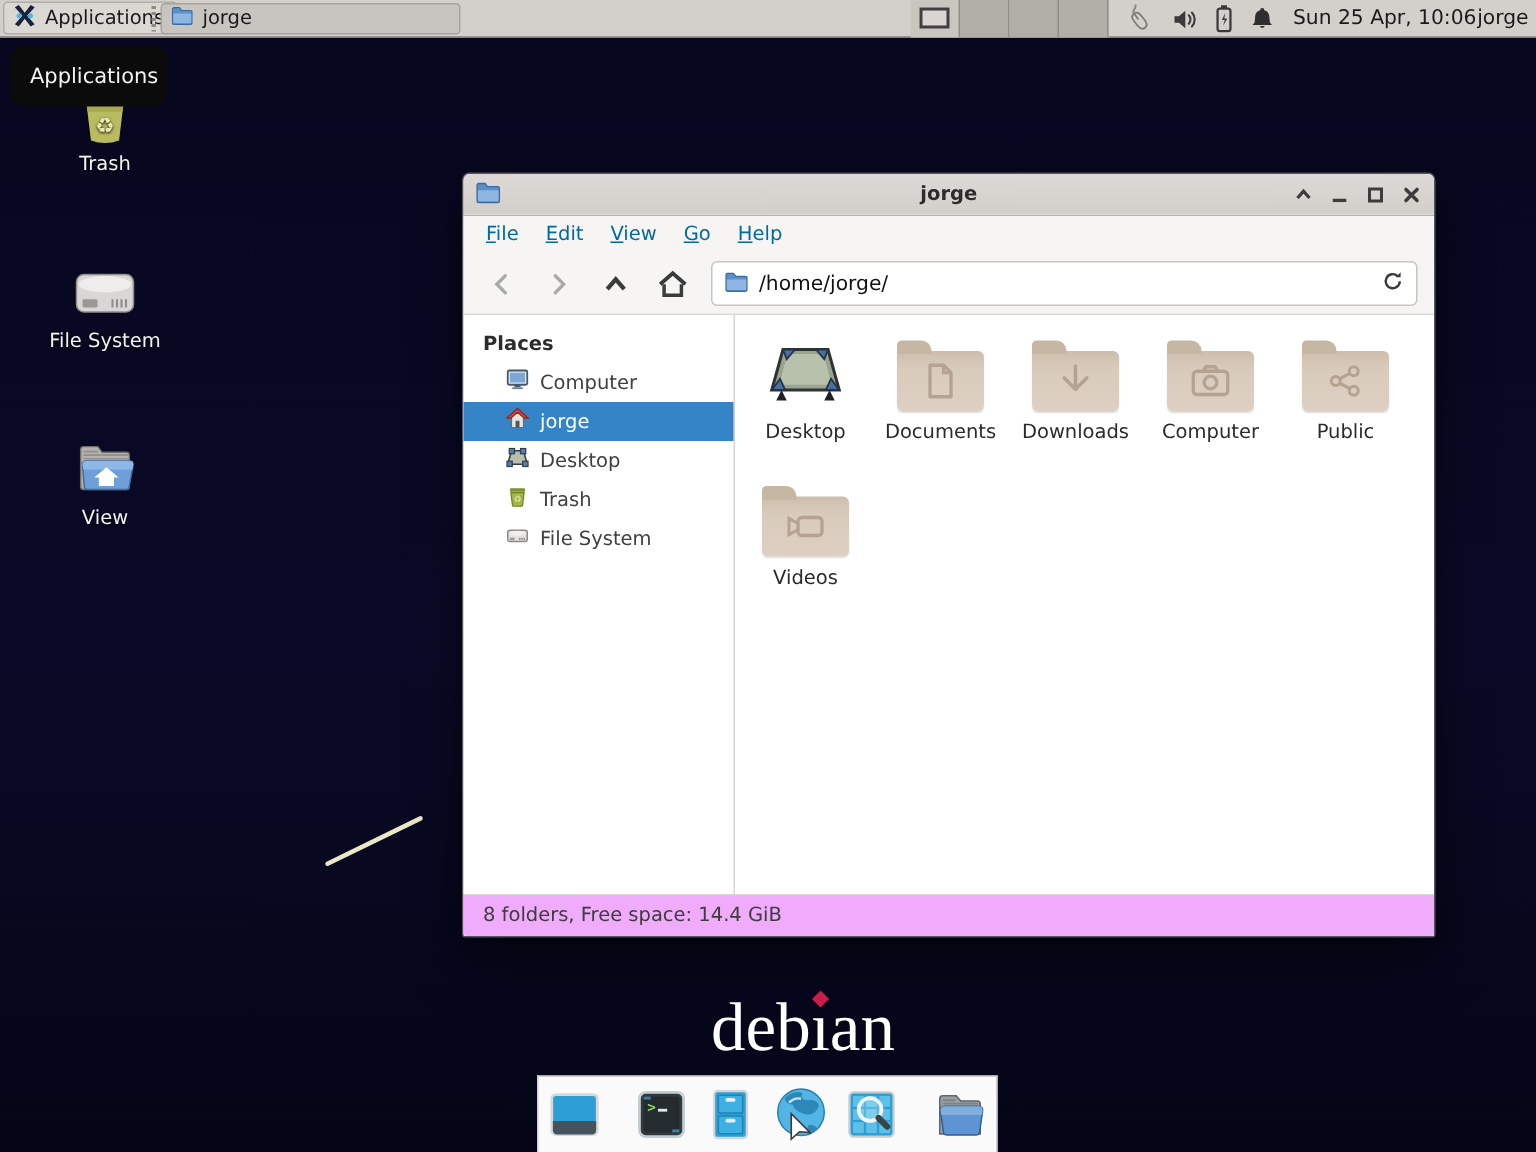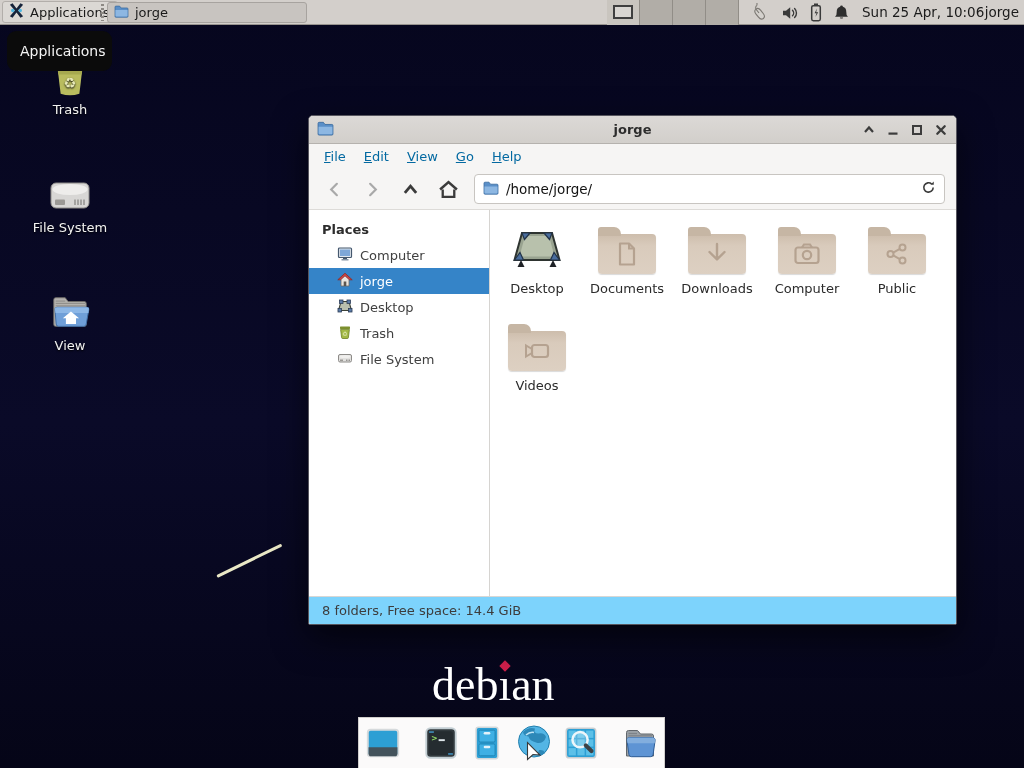--- a/index.html
+++ b/index.html
@@ -28,21 +28,21 @@
   .desk-icon { position:absolute; width:96px; text-align:center; color:#f2f2f2; font-size:13px; text-shadow:0 1px 2px #000; }
   .desk-icon .dico { height:46px; display:flex; align-items:flex-end; justify-content:center; margin-bottom:4px; }
   .di-trash { left:22px; top:52px; }
   .di-fs { left:22px; top:170px; }
   .di-home { left:22px; top:288px; }
 
   
   .artifact { position:absolute; left:217px; top:575px; width:72px; height:3px; background:#eae8c6; transform:rotate(-26deg); transform-origin:0 50%; border-radius:2px; }
 
   
-  .debian { position:absolute; left:432px; top:658px; font-family:"Liberation Serif","DejaVu Serif",serif; font-size:46px; color:#ffffff; letter-spacing:0px; }
+  .debian { position:absolute; left:474px; top:658px; font-family:"Liberation Serif","DejaVu Serif",serif; font-size:46px; color:#ffffff; letter-spacing:0px; }
   .debian .istem { position:relative; }
   .debian .istem .dot { position:absolute; left:50%; top:3px; width:8px; height:8px; background:#ce1f4b; transform:translateX(-50%) rotate(45deg); }
 
   
   .window { position:absolute; left:308px; top:115px; width:649px; height:510px; background:#ffffff; border:1px solid #57565e; border-radius:5px 5px 2px 2px; box-shadow:0 12px 34px rgba(0,0,0,0.6); z-index:30; display:flex; flex-direction:column; }
   .titlebar { height:28px; background:linear-gradient(#dcd9d6,#d2cfcb); border-bottom:1px solid #b5b2ae; border-radius:4px 4px 0 0; position:relative; display:flex; align-items:center; }
   .titlebar .wicon { position:absolute; left:8px; top:5px; }
   .titlebar .title { flex:1; text-align:center; font-weight:bold; font-size:13px; color:#2c2c2c; }
   .win-controls { position:absolute; right:8px; top:0; height:28px; display:flex; align-items:center; gap:10px; }
   .wbtn { width:14px; height:14px; display:flex; align-items:center; justify-content:center; }
@@ -62,21 +62,21 @@
   .side-item { height:26px; display:flex; align-items:center; gap:7px; padding-left:28px; font-size:13px; color:#404040; }
   .side-item.selected { background:#3584c8; color:#ffffff; }
 
   .main { flex:1; background:#ffffff; padding:8px 0 0 2px; display:flex; flex-wrap:wrap; align-content:flex-start; }
   .cell { width:90px; height:97px; display:flex; flex-direction:column; align-items:center; }
   .cell .icobox { height:62px; display:flex; align-items:center; justify-content:center; }
   .cell .flabel { font-size:13px; color:#2b2b2b; margin-top:1px; }
   .ficon { position:relative; width:58px; height:40px; margin-top:9px; background:linear-gradient(180deg,#cdbdac 0%,#d9cbbc 30%,#ddd0c2 100%); border-radius:2px 4px 4px 4px; box-shadow:0 1px 1px rgba(0,0,0,0.15); display:flex; align-items:center; justify-content:center; }
   .ficon::before { content:""; position:absolute; left:0; top:-7px; width:23px; height:9px; background:#c6b6a4; border-radius:3px 7px 0 0; }
 
-  .statusbar { height:28px; background:#7dd3fc; border-top:1px solid #d9d7d4; font-size:13px; color:#3d3d3d; line-height:27px; padding-left:13px; border-radius:0 0 2px 2px; }
+  .statusbar { height:28px; background:#f0abfc; border-top:1px solid #d9d7d4; font-size:13px; color:#3d3d3d; line-height:27px; padding-left:13px; border-radius:0 0 2px 2px; }
 
   
   .dock { position:absolute; left:358px; top:717px; width:307px; height:51px; background:#fbfafa; border:1px solid #d1cfcd; border-bottom:none; display:flex; align-items:center; padding:0 5px; gap:8px; }
   .dock .dsep { width:1px; height:38px; background:#c7c5c3; margin:0 2px; }
   .dock .dicon { width:40px; height:40px; display:flex; align-items:center; justify-content:center; }
 </style>
 </head>
 <body>
 
 <div class="screen">

